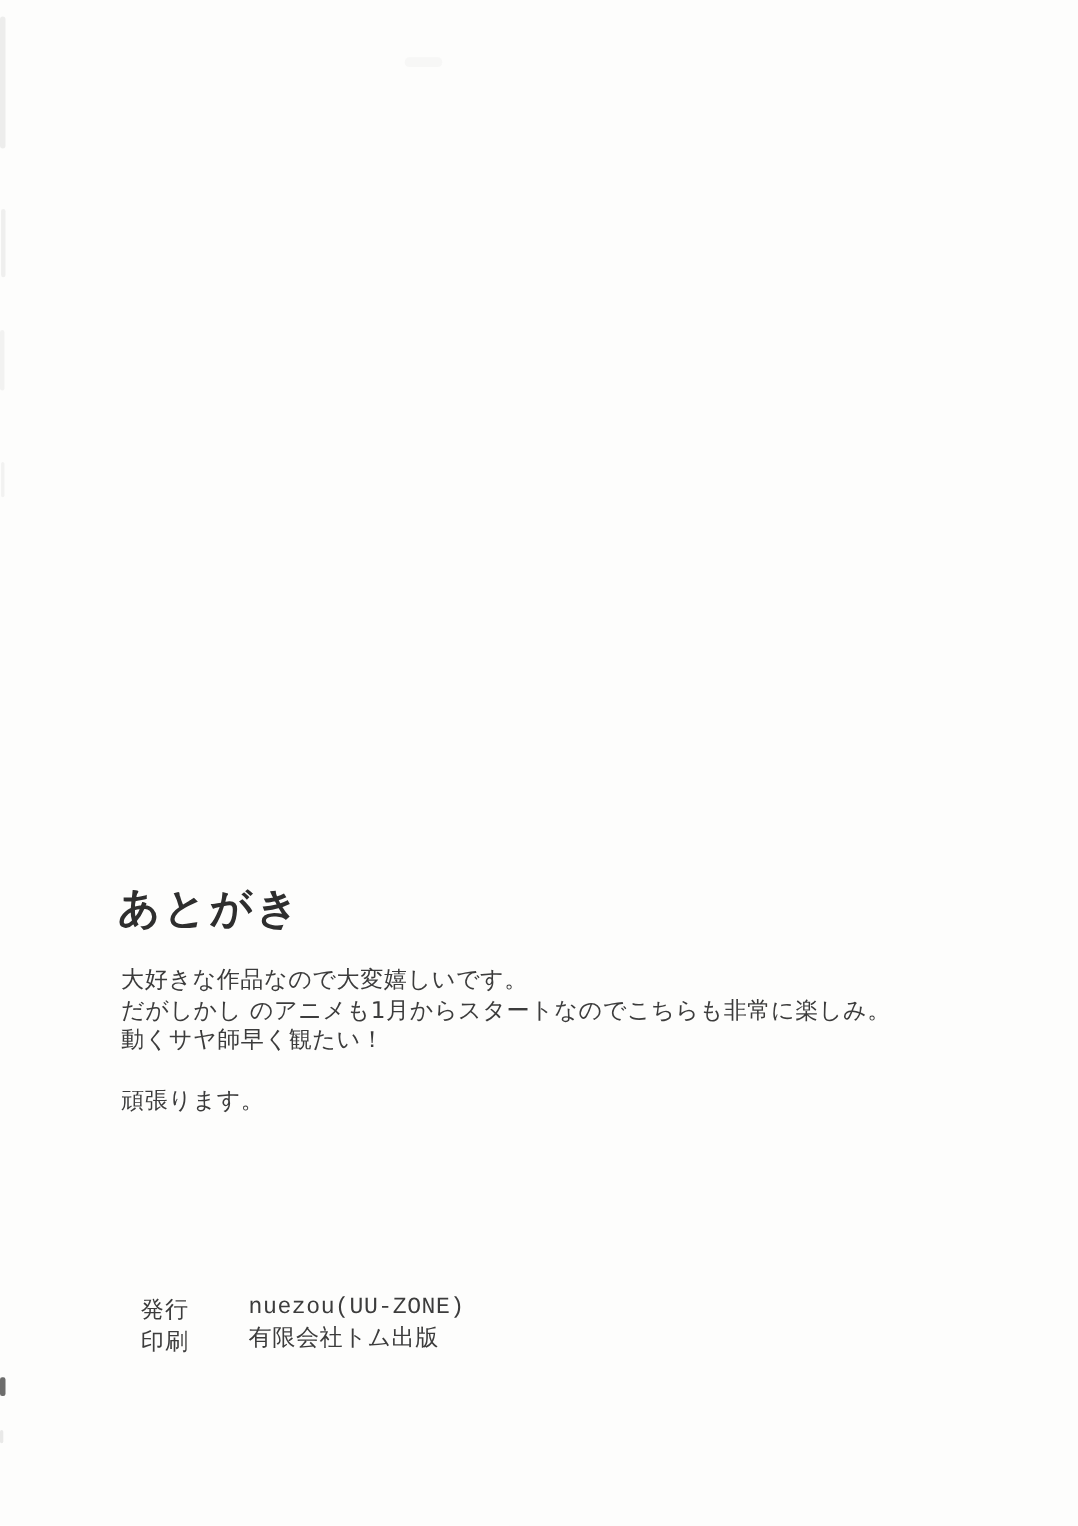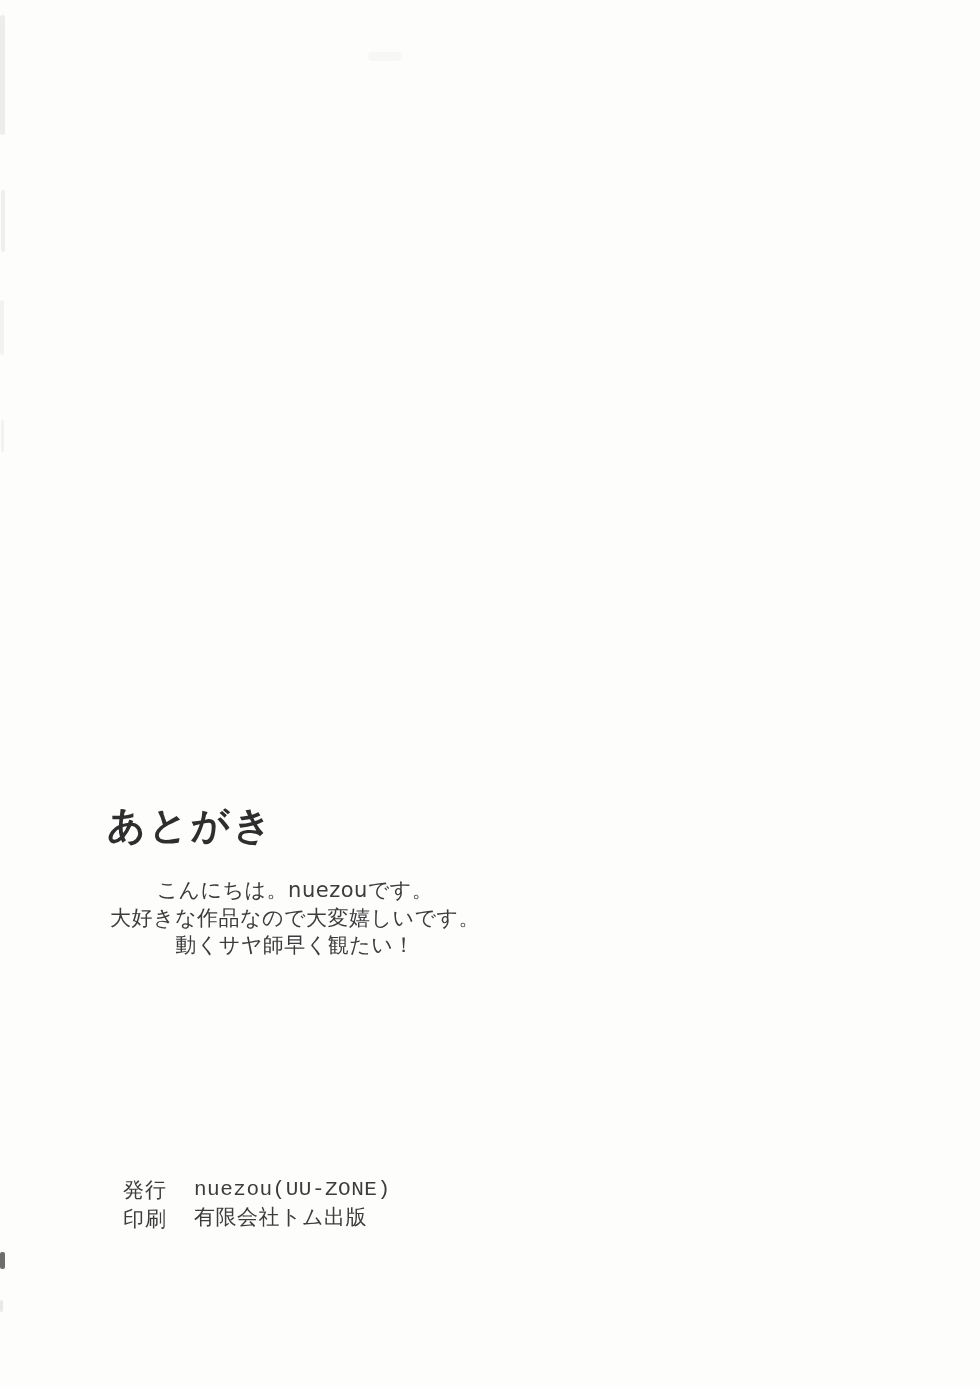--- a/index.html
+++ b/index.html
@@ -8,21 +8,20 @@
     background: #ffffff;
   }
   .page {
     position: relative;
     width: 980px;
     height: 1387px;
     background: #fdfdfc;
     overflow: hidden;
     font-family: "DejaVu Sans", sans-serif;
     color: #3a3a3a;
-    text-align: center;
   }
   
   .artifact { position: absolute; pointer-events: none; }
   .a1 { left: 0; top: 15px;  width: 5px; height: 120px; background: rgba(120,120,120,.12); border-radius: 3px; }
   .a2 { left: 1px; top: 190px; width: 4px; height: 62px;  background: rgba(120,120,120,.10); border-radius: 2px; }
   .a3 { left: 0; top: 300px; width: 4px; height: 55px;  background: rgba(120,120,120,.08); border-radius: 2px; }
   .a4 { left: 1px; top: 420px; width: 3px; height: 32px;  background: rgba(120,120,120,.08); border-radius: 2px; }
   .a5 { left: 0; top: 1252px; width: 5px; height: 17px; background: rgba(60,60,60,.75); border-radius: 2px; }
   .a6 { left: 0; top: 1300px; width: 3px; height: 12px; background: rgba(120,120,120,.15); border-radius: 2px; }
   .a7 { left: 368px; top: 52px; width: 34px; height: 9px; background: rgba(150,150,150,.06); border-radius: 4px; }
@@ -45,21 +44,21 @@
     color: #3c3c3c;
   }
   .body-line {
     height: 27.5px;
     line-height: 27.5px;
     white-space: pre;
     letter-spacing: 0.5px;
   }
   .colophon {
     position: absolute;
-    left: 96px;
+    left: 128px;
     top: 1176px;
     font-size: 21px;
     color: #3c3c3c;
   }
   .colophon-row {
     display: flex;
     height: 28.5px;
     line-height: 28.5px;
   }
   .colophon-label {
@@ -82,24 +81,25 @@
   <div class="artifact a2"></div>
   <div class="artifact a3"></div>
   <div class="artifact a4"></div>
   <div class="artifact a5"></div>
   <div class="artifact a6"></div>
   <div class="artifact a7"></div>
 
   <h1 class="heading">あとがき</h1>
 
   <div class="body-text">
-    <div class="body-line">こんにちは。nuezouです。</div>
     <div class="body-line">大好きな作品なので大変嬉しいです。</div>
+    <div class="body-line">だがしかし のアニメも1月からスタートなのでこちらも非常に楽しみ。</div>
     <div class="body-line">動くサヤ師早く観たい！</div>
     <div class="body-line"></div>
+    <div class="body-line">頑張ります。</div>
   </div>
 
   <div class="colophon">
     <div class="colophon-row">
       <span class="colophon-label">発行</span>
       <span class="colophon-value">nuezou(UU-ZONE)</span>
     </div>
     <div class="colophon-row">
       <span class="colophon-label">印刷</span>
       <span class="colophon-value">有限会社トム出版</span>

